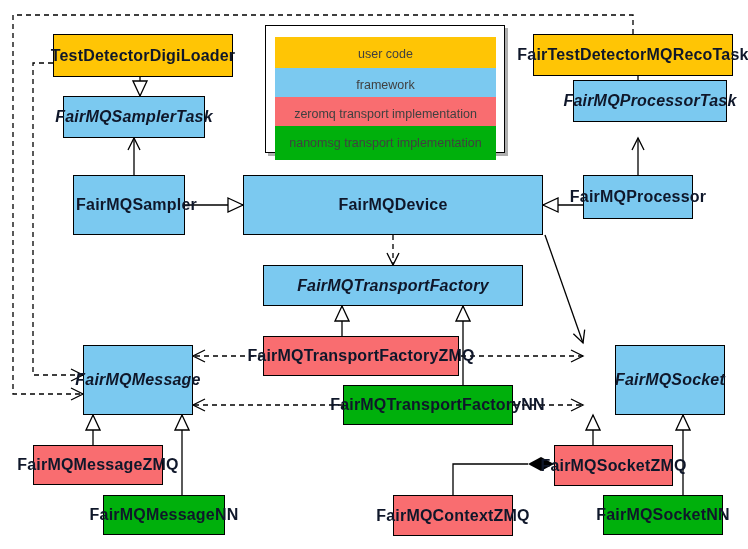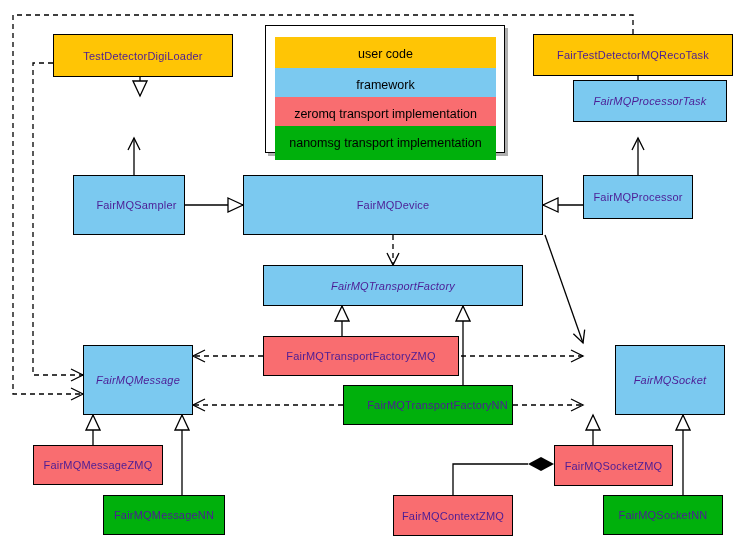--- a/index.html
+++ b/index.html
@@ -3,35 +3,35 @@
 <meta charset="utf-8">
 <style>
   html,body{margin:0;padding:0;background:#fff;}
   #canvas{
     position:relative;width:748px;height:549px;background:#fff;overflow:hidden;
     font-family:"Liberation Sans","DejaVu Sans",sans-serif;
   }
   .node{
     position:absolute;box-sizing:border-box;border:1.5px solid #000;
     display:flex;align-items:center;justify-content:center;
-    font-weight:normal;font-size:11px;color:#4c1d95;white-space:nowrap;
+    font-weight:bold;font-size:16px;color:#0f172a;white-space:nowrap;
     letter-spacing:.2px;
   }
   .node.abstract{font-style:italic;}
   #edges{position:absolute;left:0;top:0;pointer-events:none;}
   .edge{stroke:#000;stroke-width:1.3;fill:none;}
   .edge.dashed{stroke-dasharray:5 4;}
   .legend{
     position:absolute;box-sizing:border-box;background:#fff;border:1.5px solid #000;
     box-shadow:3px 3px 0 rgba(130,130,130,.65);
   }
   .legend-bar{
     position:absolute;left:9px;width:221px;height:34px;
     display:flex;align-items:center;justify-content:center;
-    font-size:12.5px;color:#000000;white-space:nowrap;
+    font-size:12.5px;color:#404040;white-space:nowrap;
   }
 </style>
 </head>
 <body>
 
 <div id="canvas">
 
   <svg id="edges" width="748" height="549">
     <defs>
       <marker id="tri" markerWidth="18" markerHeight="16" refX="16" refY="8" orient="auto" markerUnits="userSpaceOnUse">
@@ -73,20 +73,21 @@
     <div class="legend-bar" style="top: 11px; background-color: rgb(255, 197, 5);">user code</div>
     <div class="legend-bar" style="top: 42px; background-color: rgb(123, 201, 240);">framework</div>
     <div class="legend-bar" style="top: 71px; background-color: rgb(249, 109, 112);">zeromq transport implementation</div>
     <div class="legend-bar" style="top: 100px; background-color: rgb(0, 176, 12);">nanomsg transport implementation</div>
   </div>
 
   <div class="node" style="left: 53px; top: 34px; width: 180px; height: 43px; background-color: rgb(255, 197, 5);">TestDetectorDigiLoader</div>
 
   <div class="node" style="left: 533px; top: 34px; width: 200px; height: 42px; background-color: rgb(255, 197, 5);">FairTestDetectorMQRecoTask</div>
 
+  <div class="node abstract" style="left: 63px; top: 96px; width: 142px; height: 42px; background-color: rgb(123, 201, 240);">FairMQSamplerTask</div>
 
   <div class="node abstract" style="left: 573px; top: 80px; width: 154px; height: 42px; background-color: rgb(123, 201, 240);">FairMQProcessorTask</div>
 
   <div class="node" style="left: 73px; top: 175px; width: 112px; height: 60px; background-color: rgb(123, 201, 240); padding-left: 15px;">FairMQSampler</div>
 
   <div class="node" style="left: 243px; top: 175px; width: 300px; height: 60px; background-color: rgb(123, 201, 240);">FairMQDevice</div>
 
   <div class="node" style="left: 583px; top: 175px; width: 110px; height: 44px; background-color: rgb(123, 201, 240);">FairMQProcessor</div>
 
   <div class="node abstract" style="left: 263px; top: 265px; width: 260px; height: 41px; background-color: rgb(123, 201, 240);">FairMQTransportFactory</div>

